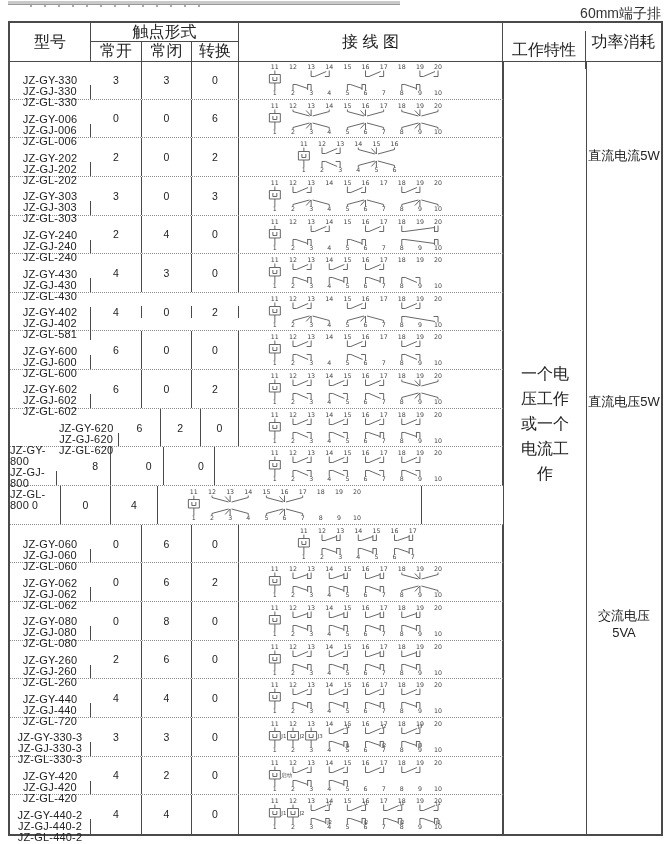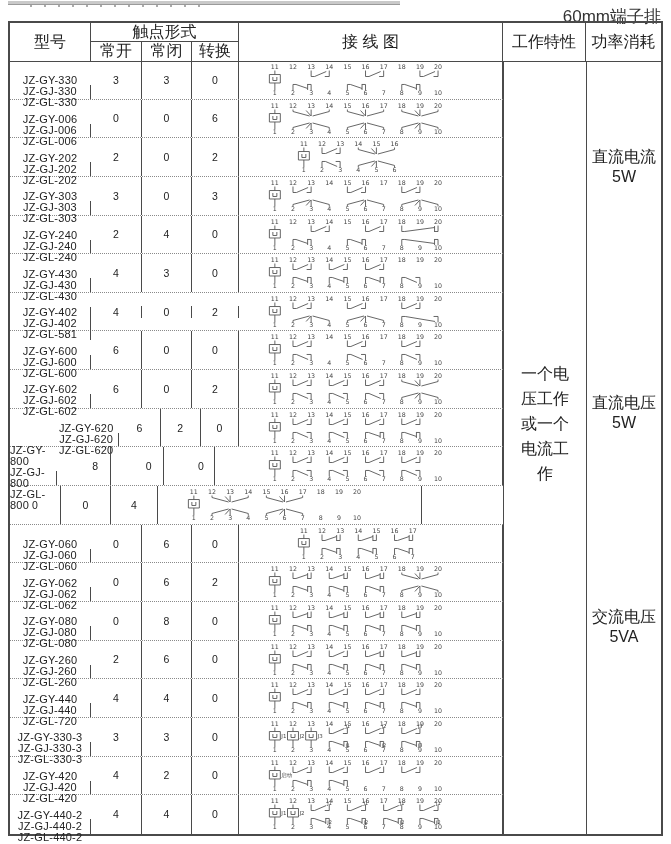--- a/index.html
+++ b/index.html
@@ -2,21 +2,21 @@
 <html><head>
 <meta charset="utf-8">
 <style>
   html,body{margin:0;padding:0;background:#fff;}
   #page{position:relative;width:671px;height:844px;background:#fff;overflow:hidden;
         font-family:"Liberation Sans","DejaVu Sans",sans-serif;color:#222;}
   
   #top-strip{position:absolute;left:8px;top:1px;width:392px;height:3px;background:#c9c9c9;border-bottom:1px solid #9a9a9a;}
   #top-strip-marks{position:absolute;left:30px;top:5px;width:170px;height:2px;
         background:repeating-linear-gradient(90deg,#aaa 0 2px,transparent 2px 14px);}
-  #terminal-label{position:absolute;right:10px;top:5px;font-size:17px;color:#333;}
+  #terminal-label{position:absolute;right:10px;top:5px;font-size:14px;color:#333;}
   
   #tbl{position:absolute;left:8px;top:21px;width:655px;height:815px;border:2px solid #4a4a4a;box-sizing:border-box;}
   .hdr{position:absolute;left:0;top:0;width:651px;height:38px;border-bottom:1px solid #4a4a4a;}
   .hc{position:absolute;box-sizing:border-box;display:flex;align-items:center;justify-content:center;
       font-size:16px;color:#222;}
   .br{border-right:1px solid #4a4a4a;}
   .bb{border-bottom:1px solid #4a4a4a;}
   #body{position:absolute;left:0;top:38px;width:651px;height:773px;}
   .row{position:relative;display:flex;width:493px;box-sizing:border-box;border-bottom:1px dotted #8a8a8a;}
   .row:last-child{border-bottom:none;}
@@ -24,41 +24,41 @@
   .c-model{width:81px;flex-direction:column;font-size:11px;line-height:11px;color:#222;letter-spacing:.2px;margin-top:24px;}
   .c-no{width:51px;font-size:10.5px;}
   .c-nc{width:50px;font-size:10.5px;}
   .c-co{width:47px;font-size:10.5px;}
   .c-diag{width:264px;border-right:1px solid #4a4a4a;justify-content:flex-start;align-items:flex-start;}
   
   .tallcol{position:absolute;top:38px;height:773px;box-sizing:border-box;border-left:1px solid #4a4a4a;background:transparent;}
   #work-col{left:493px;width:83px;}
   #power-col{left:576px;width:75px;}
   #work-text{position:absolute;left:0;top:300px;width:100%;text-align:center;font-size:16px;line-height:25px;color:#222;}
-  .power-label{position:absolute;left:0;width:100%;text-align:center;font-size:16px;color:#222;}
+  .power-label{position:absolute;left:0;width:100%;text-align:center;font-size:13px;color:#222;}
   #ps-0{top:86px;} #ps-1{top:332px;} #ps-2{top:546px;}
   svg text{font-family:"DejaVu Sans","Liberation Sans",sans-serif;}
 </style>
 </head>
 <body>
 
 <div id="page">
   <div id="top-strip"></div>
   <div id="top-strip-marks"></div>
   <div id="terminal-label">60mm端子排</div>
 
   <div id="tbl">
     <div class="hdr">
       <div class="hc br" style="left:0;top:0;width:81px;height:38px;">型号</div>
       <div class="hc br bb" style="left:81px;top:0;width:148px;height:19px;">触点形式</div>
       <div class="hc br" style="left:81px;top:19px;width:51px;height:19px;">常开</div>
       <div class="hc br" style="left:132px;top:19px;width:50px;height:19px;">常闭</div>
       <div class="hc br" style="left:182px;top:19px;width:47px;height:19px;">转换</div>
       <div class="hc br" style="left:229px;top:0;width:264px;height:38px;">接 线 图</div>
-      <div class="hc br" style="left:493px;top:0;width:83px;height:38px;">工作特性</div>
+      <div class="hc br" style="left:493px;top:8px;width:83px;height:38px;">工作特性</div>
       <div class="hc" style="left:576px;top:0;width:75px;height:38px;">功率消耗</div>
     </div>
 
     <div id="body">
         <div class="row" style="height: 38.65px;">
           <div class="cell c-model">
             <div>JZ-GY-330</div>
             <div>JZ-GJ-330</div>
             <div>JZ-GL-330</div>
           </div>

